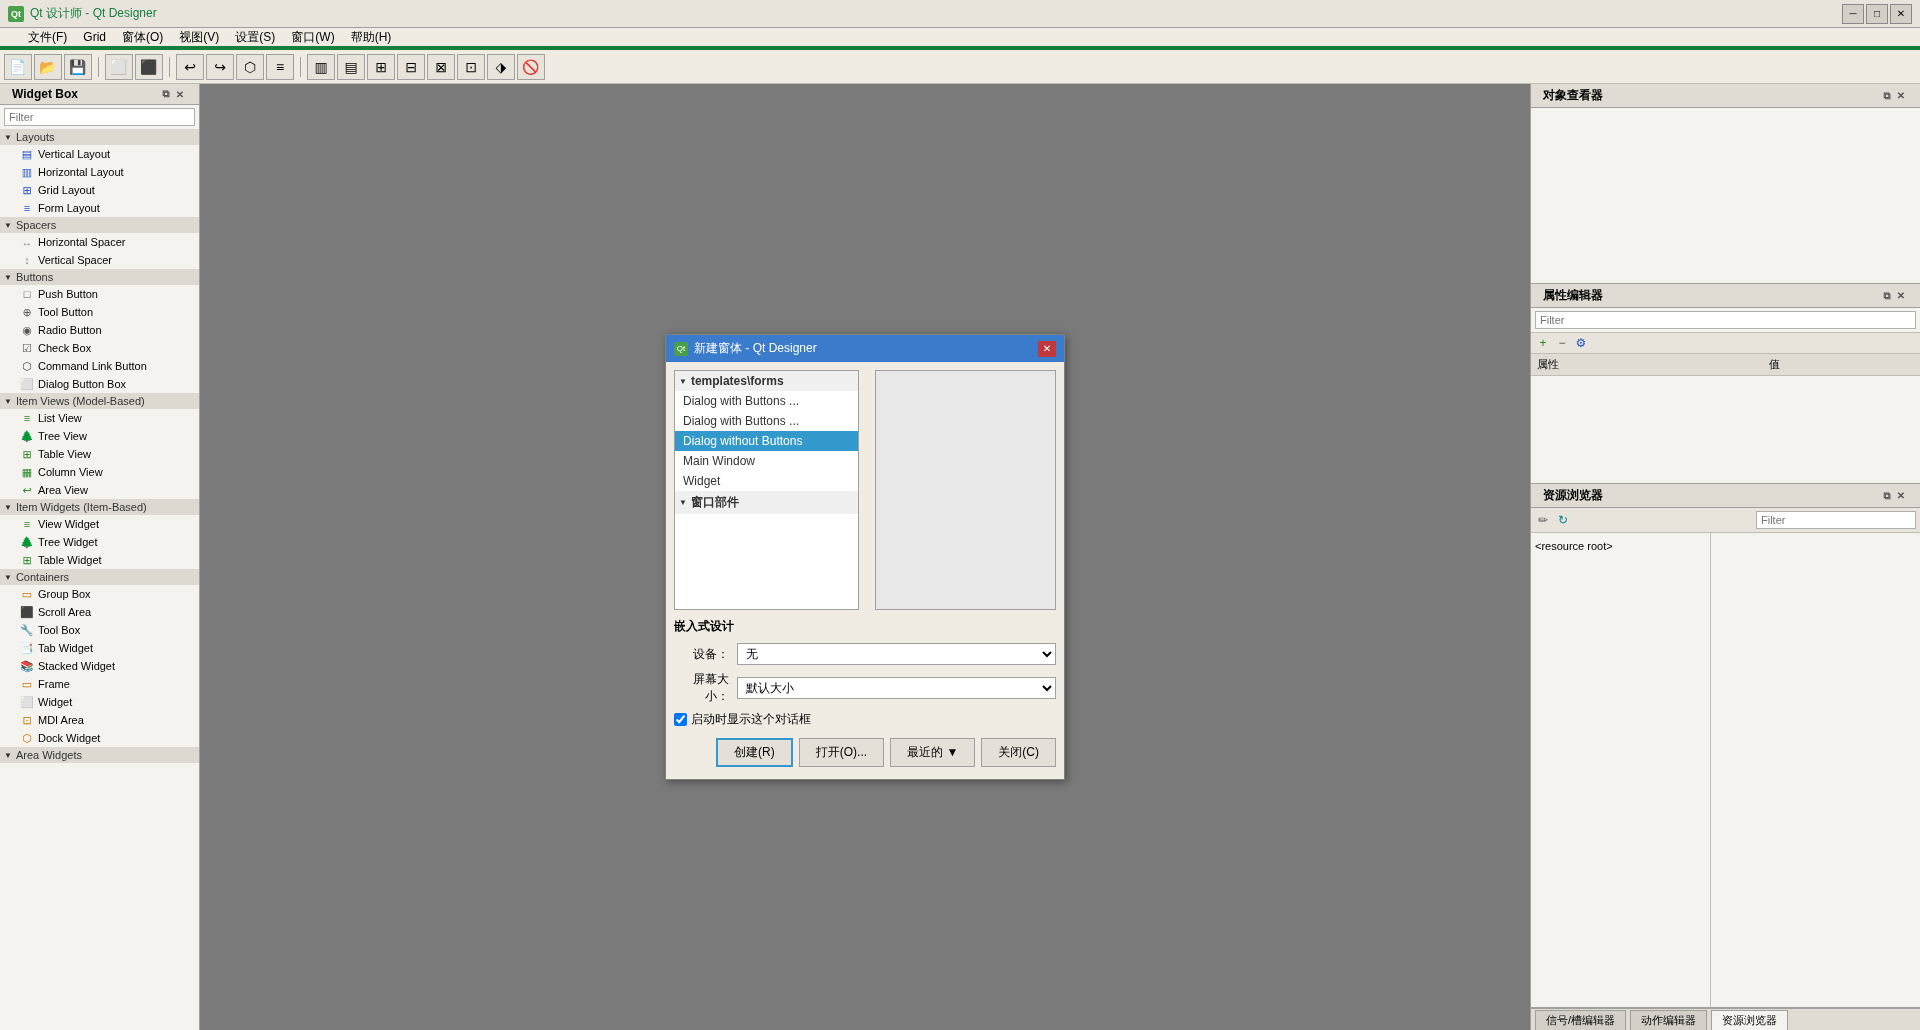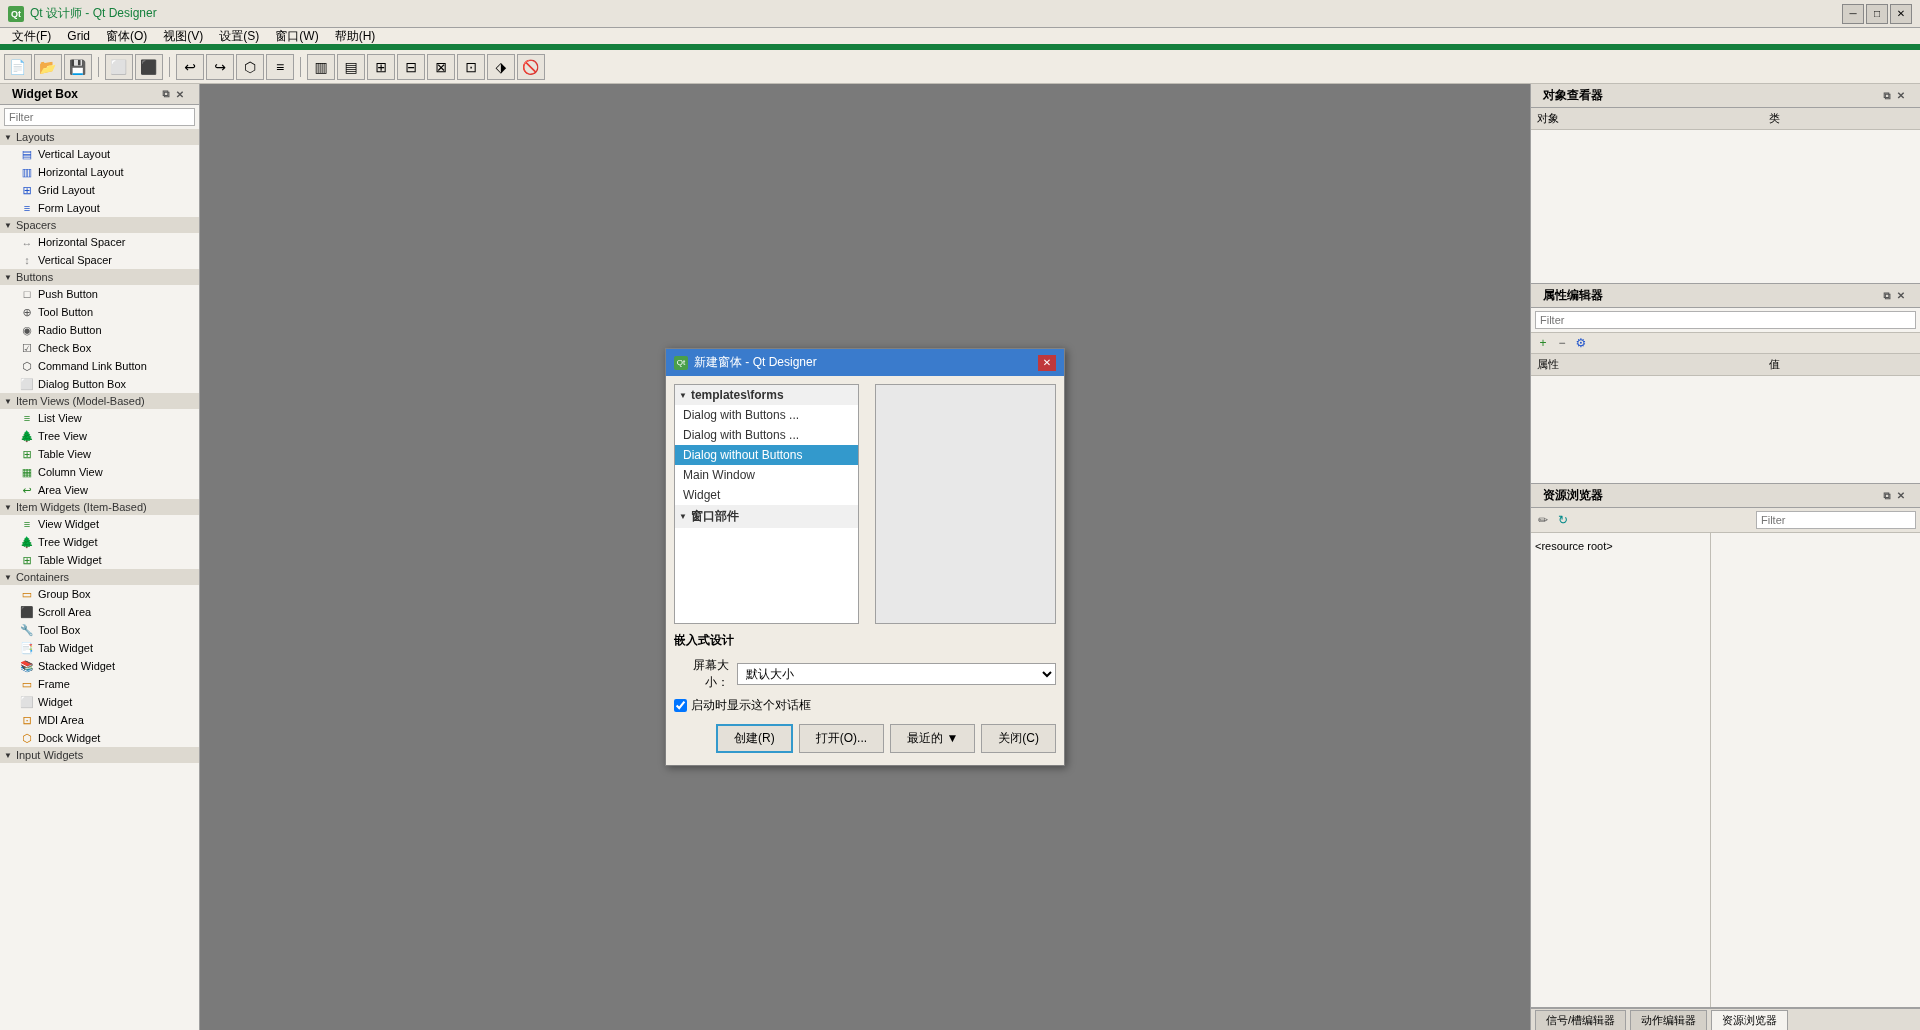--- a/index.html
+++ b/index.html
@@ -48,22 +48,22 @@
       display: flex; align-items: center; justify-content: center;
       font-size: 10px;
     }
 
     
     .menu-bar {
       background: #f0ece4;
       height: 22px;
       display: flex;
       align-items: center;
-      padding: 0 4px;
-      border-bottom: 6px solid #15803d;
+      padding: 0 20px;
+      border-bottom: 4px solid #15803d;
       flex-shrink: 0;
     }
     .menu-item {
       padding: 2px 8px;
       font-size: 12px;
       cursor: pointer;
       color: #000;
     }
 
     
@@ -612,21 +612,21 @@
       <div class="widget-item">
         <span class="widget-item-icon" style="color:#cc7700;">⊡</span>
         <span>MDI Area</span>
       </div>
       <div class="widget-item">
         <span class="widget-item-icon" style="color:#cc7700;">⬡</span>
         <span>Dock Widget</span>
       </div>
 
       <div class="widget-section-header">
-        <span>Input Widgets</span>
+        <span>Area Widgets</span>
       </div>
     </div>
   </div>
 
   <div class="canvas-area">
     <div class="dialog-overlay">
       <div class="dialog">
 
         <div class="dialog-title-bar">
           <div class="dialog-title-icon">Qt</div>
@@ -659,20 +659,26 @@
               <div class="dialog-list-group">
                 <span>窗口部件</span>
               </div>
             </div>
 
             <div class="dialog-preview-pane"></div>
           </div>
 
           <div class="dialog-embedded-section">嵌入式设计</div>
 
+          <div class="dialog-form-row">
+            <span class="dialog-form-label">设备：</span>
+            <select class="dialog-form-select">
+              <option>无</option>
+            </select>
+          </div>
 
           <div class="dialog-form-row">
             <span class="dialog-form-label">屏幕大小：</span>
             <select class="dialog-form-select">
               <option>默认大小</option>
             </select>
           </div>
 
           <div class="dialog-checkbox-row">
             <input type="checkbox" checked="" style="">
@@ -692,31 +698,20 @@
     </div>
   </div>
 
   <div class="right-panels">
 
     <div class="right-panel obj-inspector">
       <div class="panel-header">
         <span class="panel-header-title">对象查看器</span>
         <span class="panel-header-btn">⧉</span>
         <span class="panel-header-btn">✕</span>
-      </div>
-      <div class="right-panel-content">
-        <table class="panel-table">
-          <thead>
-            <tr>
-              <th>对象</th>
-              <th>类</th>
-            </tr>
-          </thead>
-          <tbody></tbody>
-        </table>
       </div>
     </div>
 
     <div class="right-panel prop-editor">
       <div class="panel-header">
         <span class="panel-header-title">属性编辑器</span>
         <span class="panel-header-btn">⧉</span>
         <span class="panel-header-btn">✕</span>
       </div>
       <div class="panel-filter-row">

